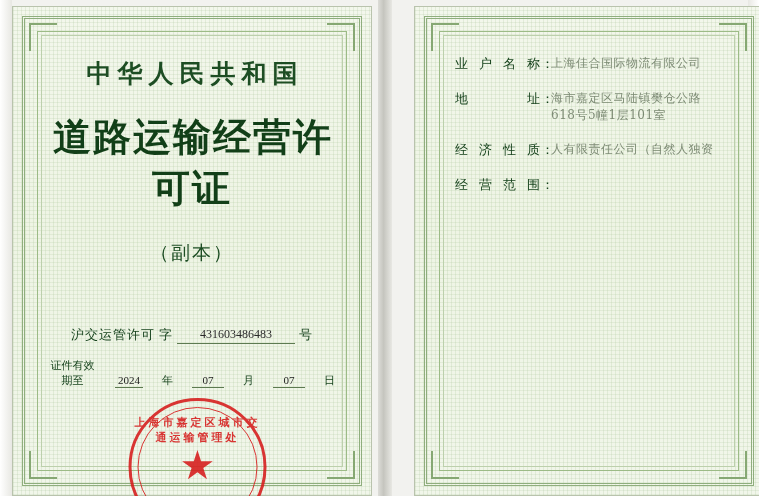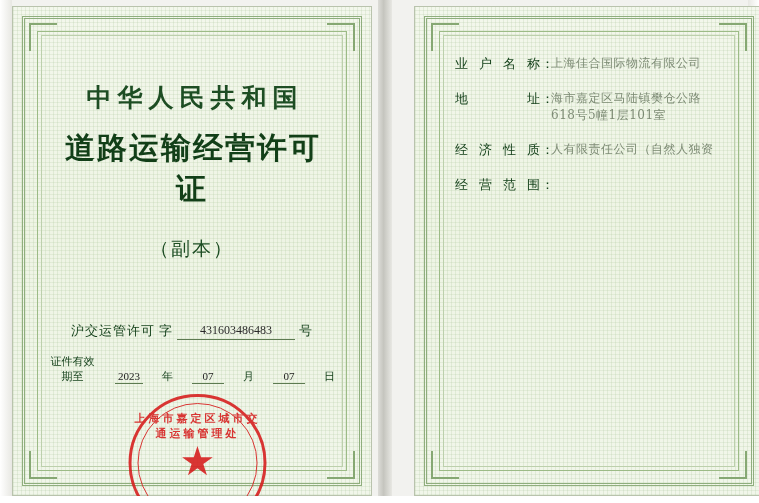--- a/index.html
+++ b/index.html
@@ -88,32 +88,32 @@
   .corner.bl { left: 16px;  bottom: 16px; border-right: none; border-top: none; }
   .corner.br { right: 16px; bottom: 16px; border-left: none;  border-top: none; }
 
   
   .content-left {
     position: absolute;
     left: 36px; right: 36px; top: 34px; bottom: 34px;
     text-align: center;
   }
   .title-nation {
-    margin-top: 40px;
+    margin-top: 16px;
     font-family: "DejaVu Serif", "Liberation Serif", serif;
     font-size: 25px;
     font-weight: bold;
     letter-spacing: 6px;
     color: #1d4d23;
     text-indent: 6px;
   }
   .title-main {
-    margin-top: 14px;
-    font-family: "DejaVu Serif", "Liberation Serif", serif;
-    font-size: 30px;
+    margin-top: 22px;
+    font-family: "DejaVu Serif", "Liberation Serif", serif;
+    font-size: 38px;
     font-weight: bold;
     letter-spacing: 2px;
     color: #123f18;
     text-indent: 2px;
   }
   .title-sub {
     margin-top: 26px;
     font-family: "DejaVu Serif", "Liberation Serif", serif;
     font-size: 19px;
     letter-spacing: 2px;
@@ -298,21 +298,21 @@
 
         <div class="row-permit">
           <span class="lbl">沪交运管许可</span>
           <span class="lbl">字</span>
           <span class="numline">431603486483</span>
           <span class="lbl">号</span>
         </div>
 
         <div class="row-valid">
           <span>证件有效期至</span>
-          <span class="val">2023</span>
+          <span class="val">2024</span>
           <span>年</span>
           <span class="val u-sm">07</span>
           <span>月</span>
           <span class="val u-sm">07</span>
           <span>日</span>
         </div>
 
         <div class="seal-area">
           <div class="seal">
             <div class="seal-ring2"></div>

